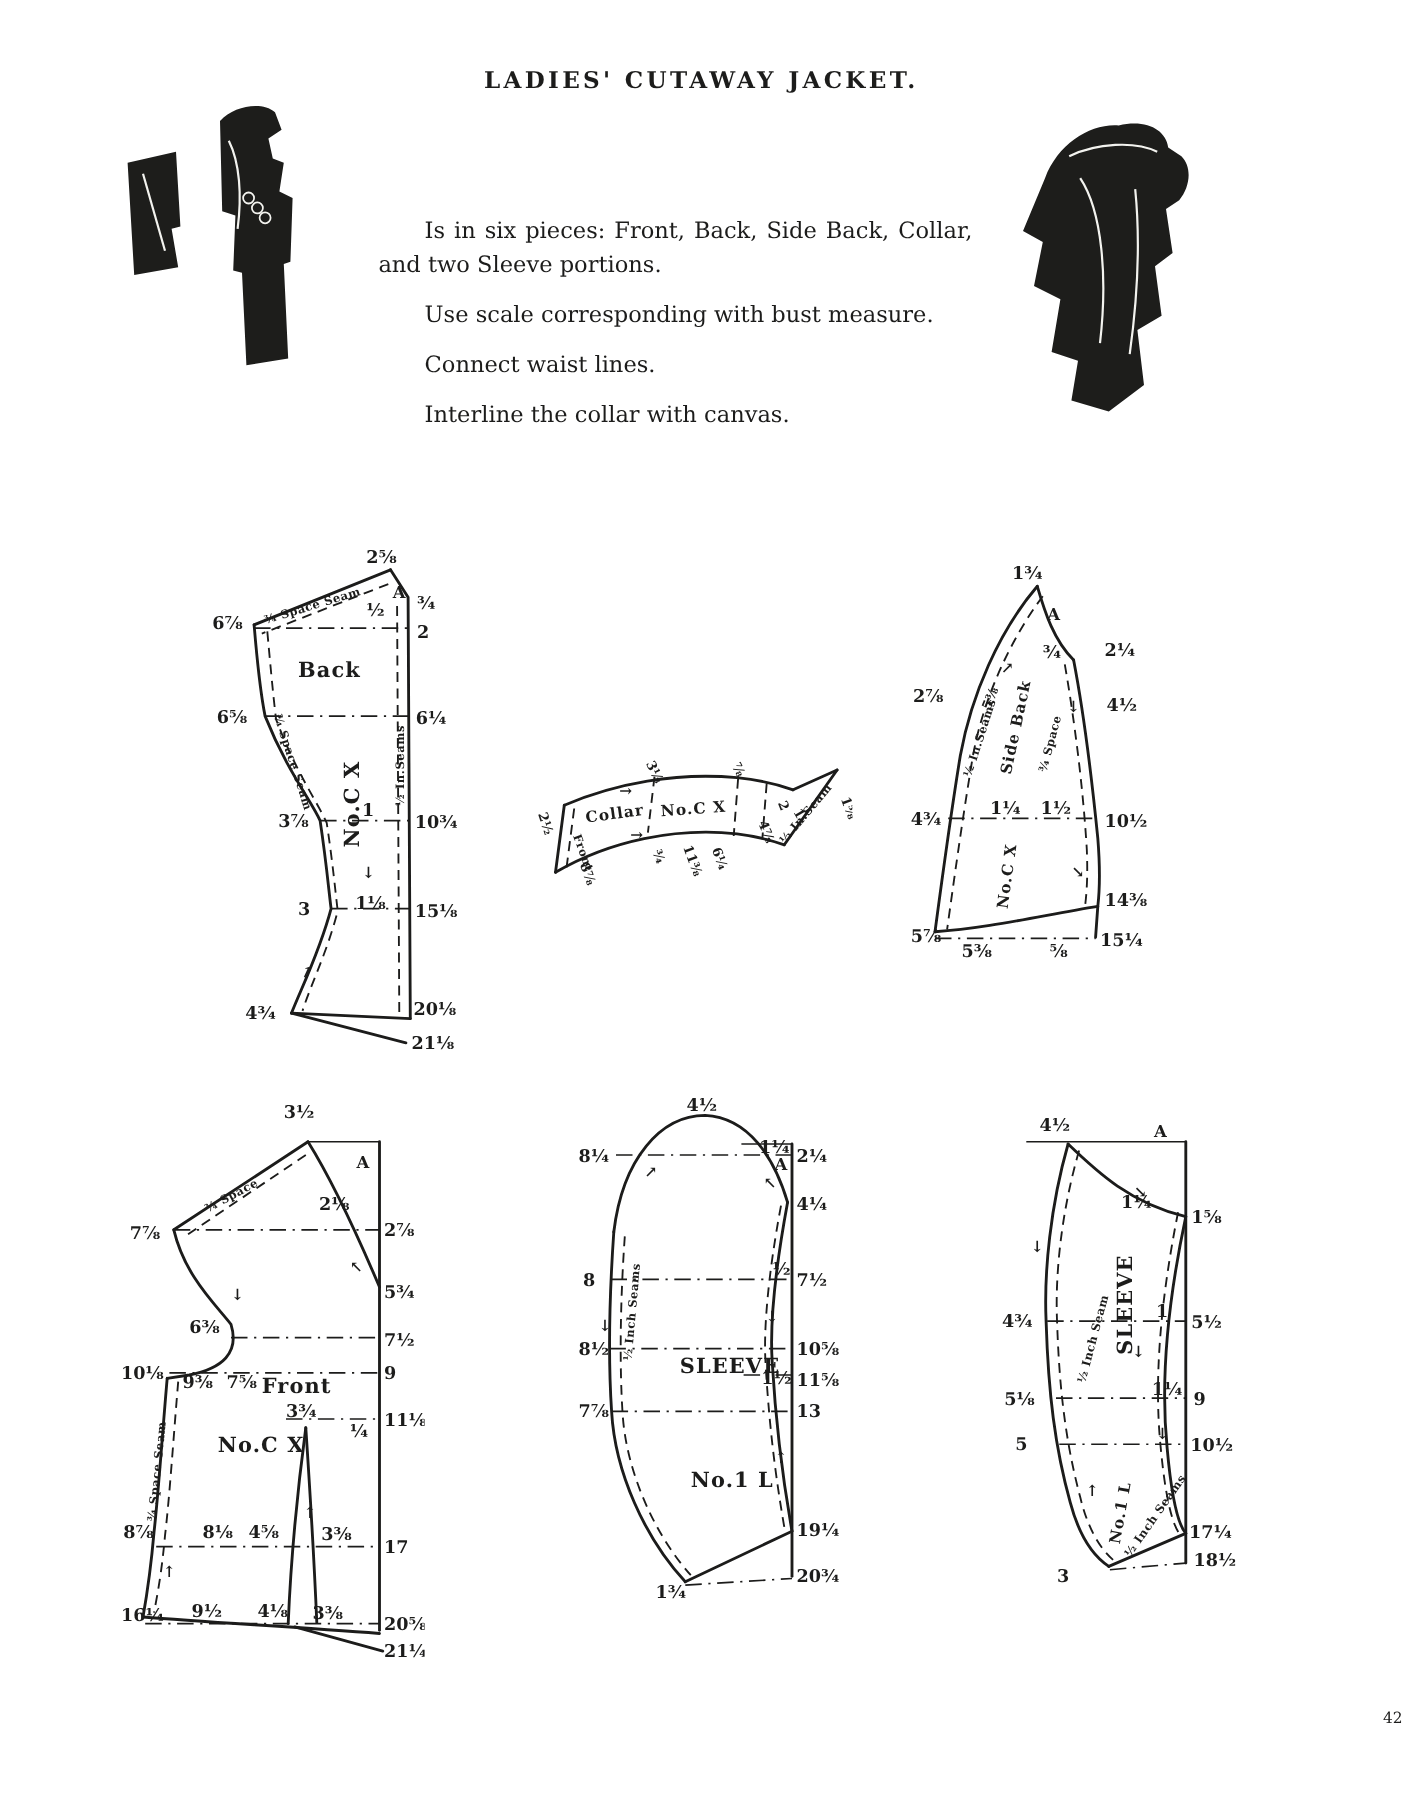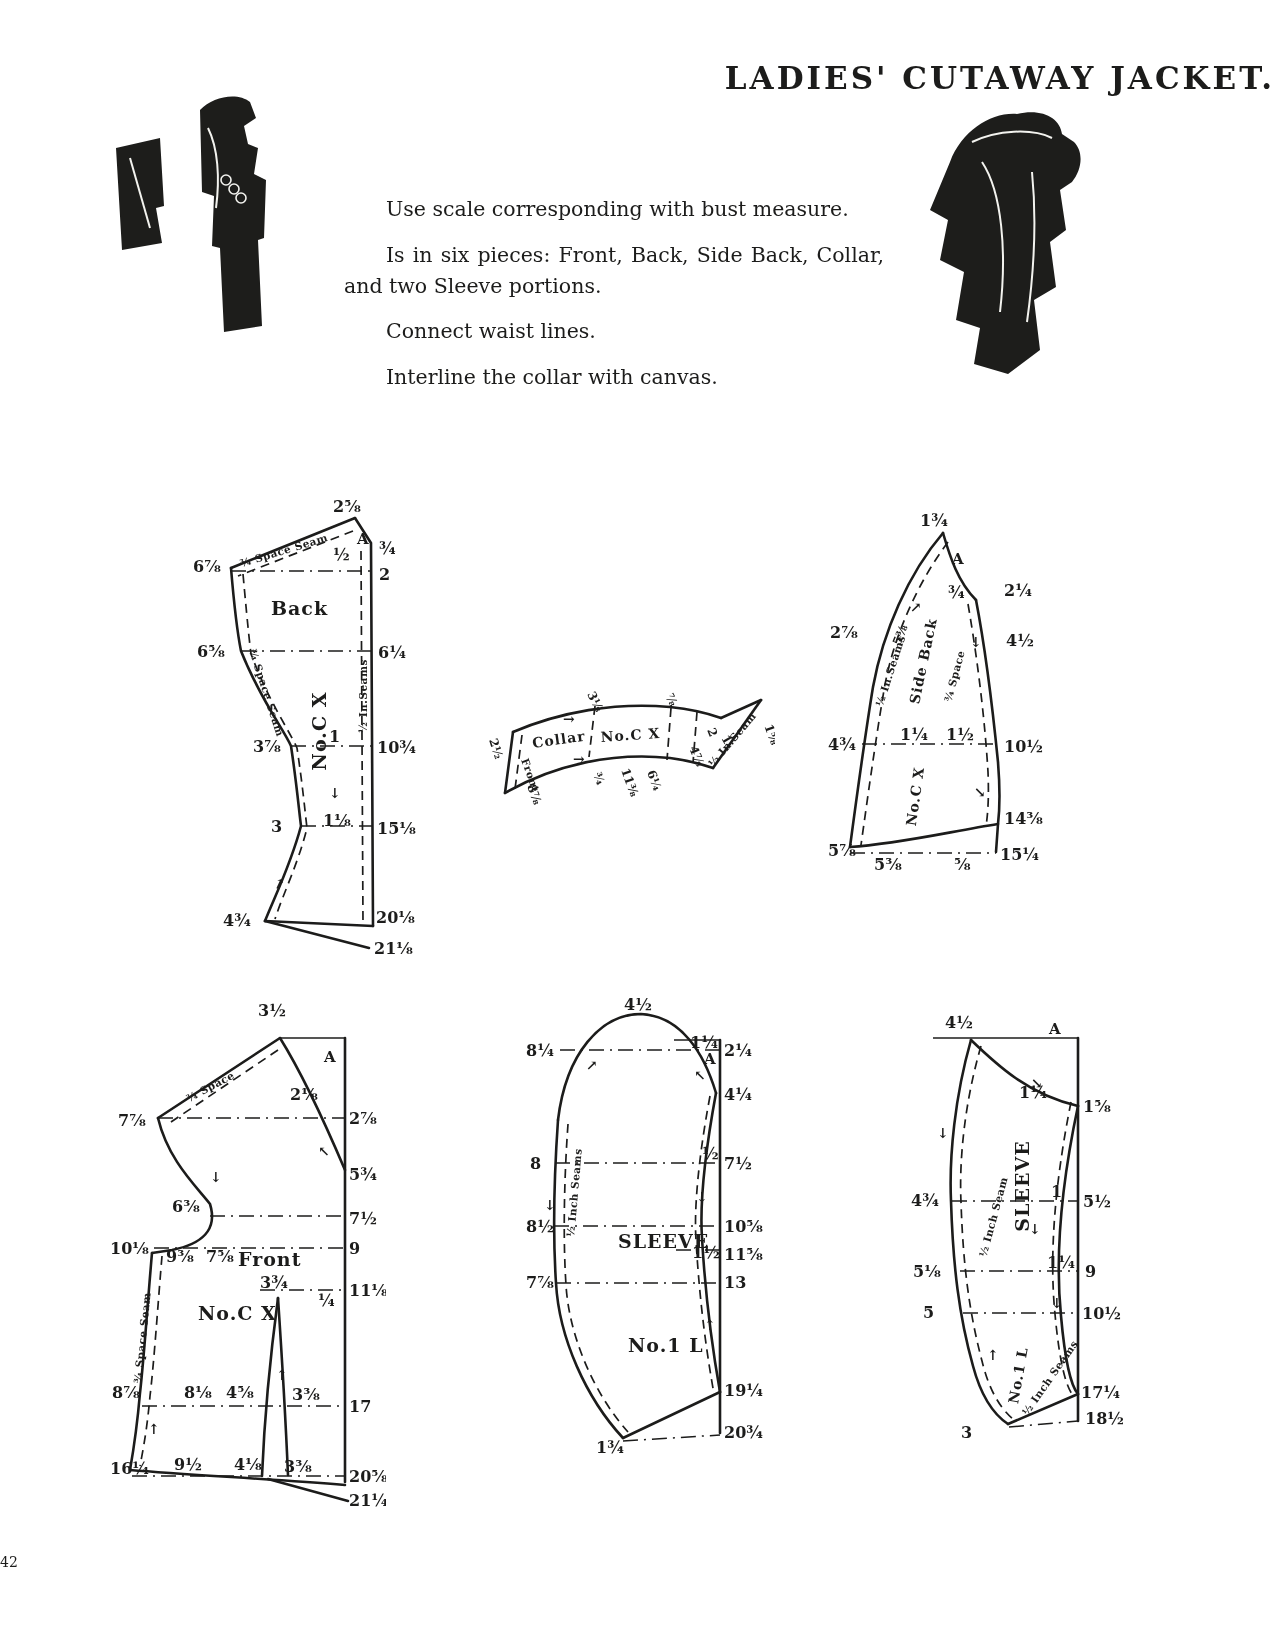--- a/index.html
+++ b/index.html
@@ -1,38 +1,38 @@
 <!DOCTYPE html>
 <html><head>
 <meta charset="utf-8">
 <style>
   html,body{margin:0;padding:0;background:#ffffff;}
   .page{position:relative;width:1275px;height:1650px;background:#ffffff;
         font-family:"DejaVu Serif",serif;color:#1c1c1b;overflow:hidden;}
-  .title{position:absolute;top:60px;left:0;width:100%;text-align:right;
-         font-size:31px;font-weight:bold;letter-spacing:3px;}
+  .title{position:absolute;top:60px;left:0;width:100%;text-align:center;
+         font-size:21px;font-weight:bold;letter-spacing:3px;}
   .instructions{position:absolute;left:344px;top:194px;width:540px;
                 font-size:20.5px;line-height:1.5;text-align:justify;}
   .instructions p{margin:0 0 15px 0;text-indent:42px;}
   .diagram{position:absolute;}
   svg text{font-family:"DejaVu Serif",serif;fill:#1c1c1b;}
   .m{font-size:16px;font-weight:bold;}
   .msm{font-size:12px;font-weight:bold;}
   .piece{font-size:19px;font-weight:bold;letter-spacing:1px;}
   .piece2{font-size:14px;font-weight:bold;letter-spacing:1px;}
   .corner{font-size:15px;font-weight:bold;}
   .seam{font-size:10.5px;font-weight:bold;letter-spacing:.5px;}
   .arrow{font-size:14px;font-weight:bold;}
   .outline{fill:none;stroke:#1c1c1b;stroke-width:2.6;stroke-linecap:round;stroke-linejoin:round;}
   .thin{fill:none;stroke:#1c1c1b;stroke-width:1.4;}
   .dashed{fill:none;stroke:#1c1c1b;stroke-width:1.7;stroke-dasharray:9 6;}
   .dashdot{fill:none;stroke:#1c1c1b;stroke-width:1.5;stroke-dasharray:15 6 2 6;}
   .ink{fill:#1d1d1b;}
   .lite{fill:none;stroke:#f3f3ef;stroke-width:2;}
-  .pageno{position:absolute;top:1554px;left:0;width:100%;text-align:left;font-size:14px;}
+  .pageno{position:absolute;top:1554px;left:0;width:100%;text-align:right;font-size:14px;}
 </style>
 </head>
 <body>
 
 <div class="page">
 
   <div class="title">LADIES' CUTAWAY JACKET.</div>
 
   <svg class="diagram" style="left:108px;top:88px" width="215" height="250" viewBox="0 0 215 250">
     <path class="ink" d="M8,60 L52,50 L56,118 L48,120 L54,155 L14,162 Z"></path>
@@ -45,22 +45,22 @@
   </svg>
 
   <svg class="diagram" style="left:912px;top:102px" width="200" height="295" viewBox="0 0 200 295">
     <path class="ink" d="M38,60 C50,28 80,10 105,12 C130,6 148,16 150,32 L162,40 C172,50 170,68 160,80 L148,88 L154,128 L138,140 L144,185 L122,198 L128,248 L96,272 L62,262 L68,226 L44,218 L52,170 L28,158 L36,118 L18,108 Z"></path>
     <path class="lite" d="M70,60 C90,90 95,150 88,210"></path>
     <path class="lite" d="M120,70 C125,120 122,170 115,220"></path>
     <path class="lite" d="M60,40 C85,28 120,26 140,36" stroke-width="3"></path>
   </svg>
 
   <div class="instructions">
+    <p>Is in six pieces: Front, Back, Side Back, Collar, and two Sleeve portions.</p>
     <p>Use scale corresponding with bust measure.</p>
-    <p>Is in six pieces: Front, Back, Side Back, Collar, and two Sleeve portions.</p>
     <p>Connect waist lines.</p>
     <p>Interline the collar with canvas.</p>
   </div>
 
   <svg class="diagram" style="left:183px;top:496px" width="235" height="470" viewBox="0 0 235 470">
     <g>
       <path class="outline" d="M172,22 L48,72"></path>
       <path class="outline" d="M172,22 L188,47 L190,430"></path>
       <path class="outline" d="M48,72 C52,120 55,140 58,155 C78,205 100,232 108,250 C114,290 116,315 118,330 C108,368 92,400 82,425"></path>
       <path class="outline" d="M82,425 L190,430"></path>

